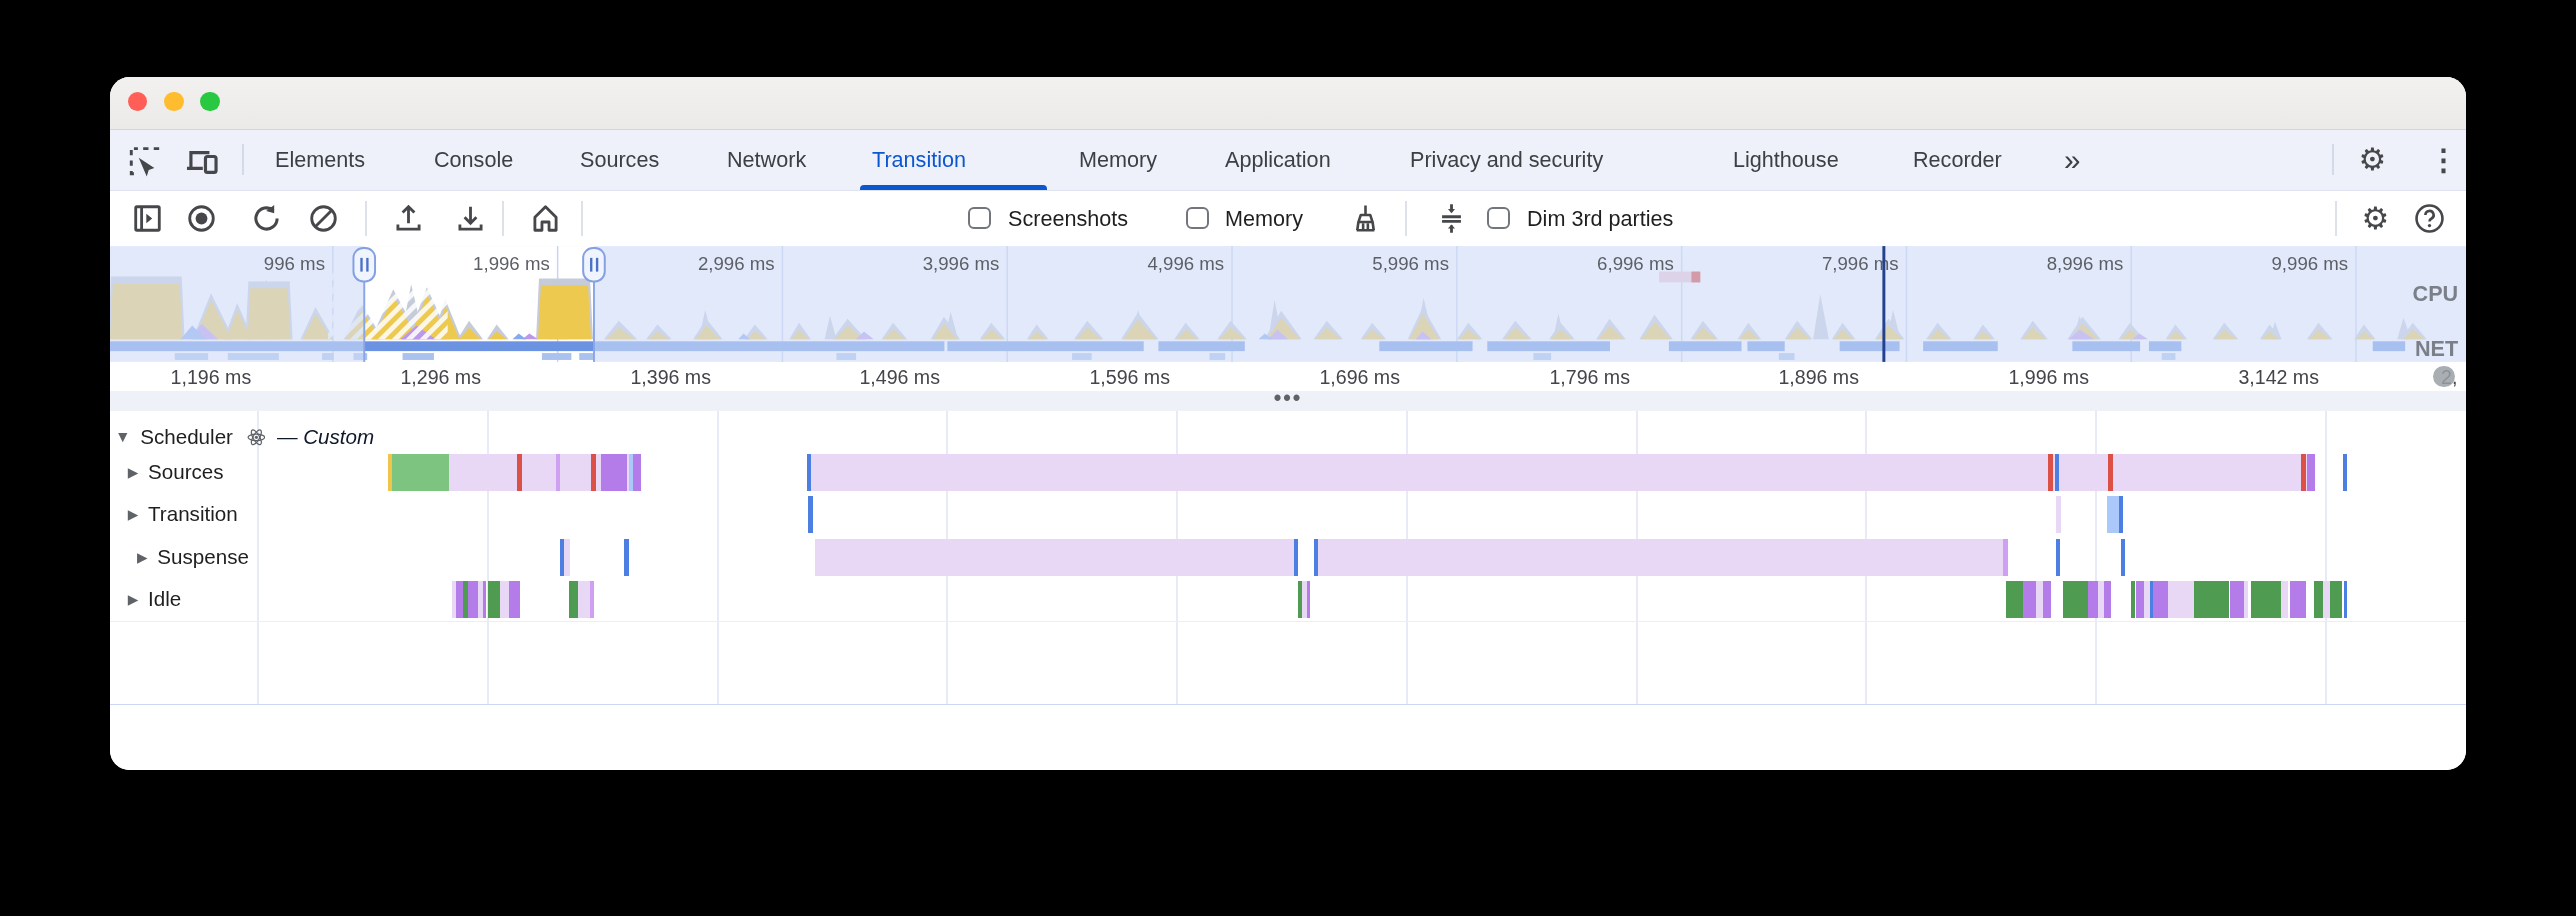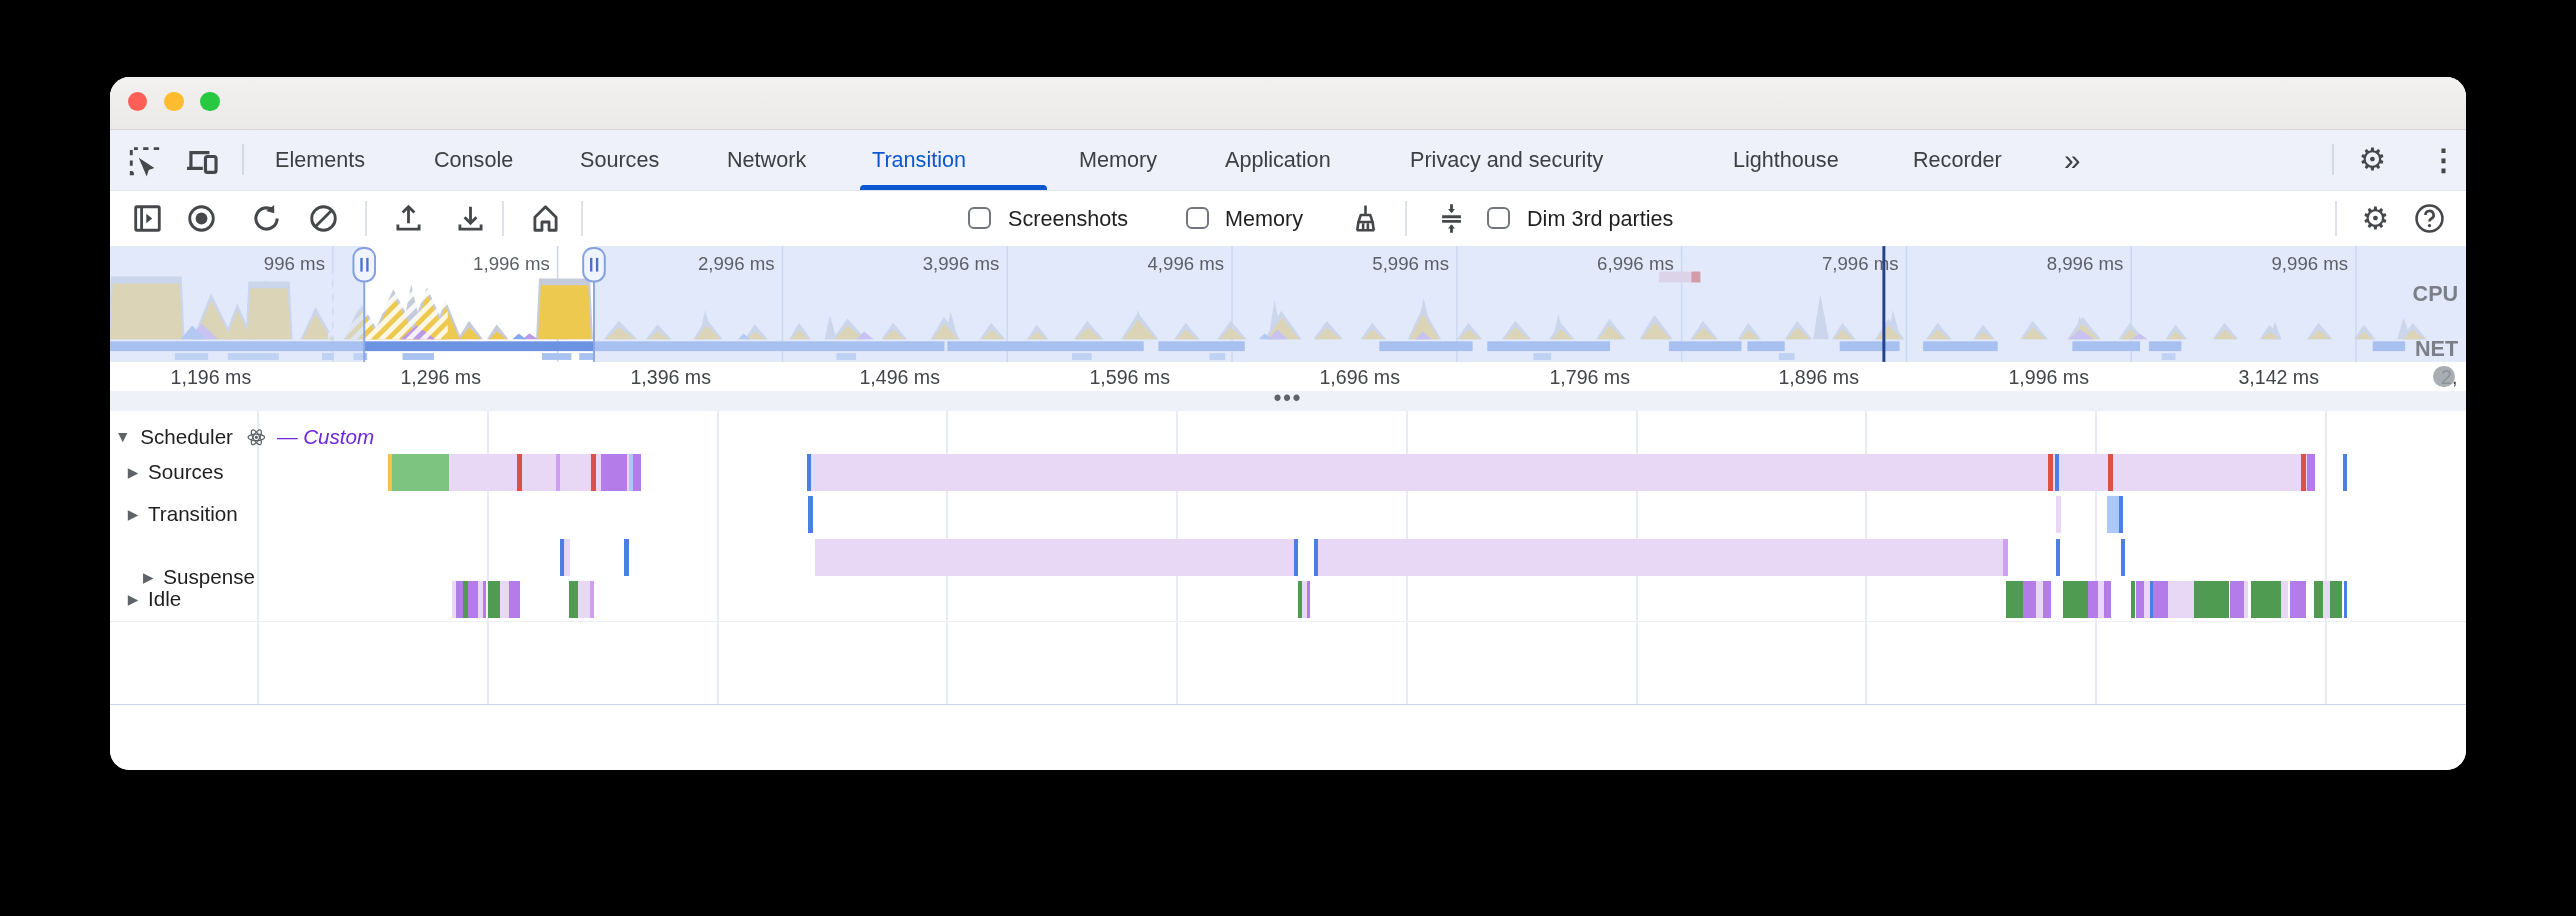--- a/index.html
+++ b/index.html
@@ -32,21 +32,21 @@
   .scroll-dot{position:absolute;border-radius:50%;background:#9aa0a6;opacity:.85;}
   
   .splitter{position:absolute;left:0;top:314px;width:100%;height:19.6px;background:#eef1f8;border-bottom:1px solid #e4e8f2;text-align:center;}
   .splitter span{font-size:21.6px;line-height:13.7px;color:#5f6368;letter-spacing:2px;font-weight:bold;}
   
   .tracks{position:absolute;left:0;top:334px;width:100%;height:293px;background:#fff;border-bottom:2px solid #ccd8f2;}
   .gridline{position:absolute;top:0;width:2px;height:100%;background:#e8ebf5;}
   .rowline{position:absolute;left:0;width:100%;height:1px;background:#eceef4;}
   .trk-label{position:absolute;white-space:nowrap;color:#1f1f1f;font-size:20.6px;}
   .trk-arrow{color:#5f6368;font-size:13.7px;margin-right:9.8px;vertical-align:2px;}
-  .trk-suffix{color:#6d28d9;font-style:italic;}
+  .trk-suffix{color:#0f172a;font-style:italic;}
   .seg{position:absolute;height:37px;}
   
   .details{position:absolute;left:0;top:628px;width:100%;height:65px;background:#fff;}
   svg{display:block;}
 </style>
 </head>
 <body>
 
 <div id="stage">
   <div id="devtools-window">
@@ -439,21 +439,21 @@
           <div class="seg" style="left: 1945px; top: 43px; width: 3.9px; background: rgb(77, 127, 227);"></div>
           <div class="seg" style="left: 1998px; top: 43px; width: 4.9px; background: rgb(219, 81, 71);"></div>
           <div class="seg" style="left: 2191px; top: 43px; width: 4.9px; background: rgb(219, 81, 71);"></div>
           <div class="seg" style="left: 2197px; top: 43px; width: 7.9px; background: rgb(180, 124, 232);"></div>
           <div class="seg" style="left: 2233px; top: 43px; width: 3.9px; background: rgb(77, 127, 227);"></div>
           <div class="trk-label" style="left: 17.7px; top: 91px;"><span class="trk-arrow">▶</span><span>Transition</span></div>
           <div class="seg" style="left: 698px; top: 85px; width: 4.9px; background: rgb(77, 127, 227);"></div>
           <div class="seg" style="left: 1946px; top: 85px; width: 4.9px; background: rgb(233, 215, 246);"></div>
           <div class="seg" style="left: 1997px; top: 85px; width: 13.7px; background: rgb(170, 200, 250);"></div>
           <div class="seg" style="left: 2009px; top: 85px; width: 3.9px; background: rgb(77, 127, 227);"></div>
-          <div class="trk-label" style="left: 33px; top: 134px; margin-top: 20px;"><span class="trk-arrow">▶</span><span>Suspense</span></div>
+          <div class="trk-label" style="left: 27px; top: 134px;"><span class="trk-arrow">▶</span><span>Suspense</span></div>
           <div class="seg" style="left: 450px; top: 128px; width: 3.9px; background: rgb(77, 127, 227);"></div>
           <div class="seg" style="left: 454px; top: 128px; width: 5.9px; background: rgb(233, 215, 246);"></div>
           <div class="seg" style="left: 514px; top: 128px; width: 4.9px; background: rgb(77, 127, 227);"></div>
           <div class="seg" style="left: 705px; top: 128px; width: 481px; background: rgb(233, 215, 246);"></div>
           <div class="seg" style="left: 1184px; top: 128px; width: 3.9px; background: rgb(77, 127, 227);"></div>
           <div class="seg" style="left: 1204px; top: 128px; width: 3.9px; background: rgb(77, 127, 227);"></div>
           <div class="seg" style="left: 1208px; top: 128px; width: 687px; background: rgb(233, 215, 246);"></div>
           <div class="seg" style="left: 1893px; top: 128px; width: 4.9px; background: rgb(207, 159, 242);"></div>
           <div class="seg" style="left: 1946px; top: 128px; width: 3.9px; background: rgb(77, 127, 227);"></div>
           <div class="seg" style="left: 2011px; top: 128px; width: 3.9px; background: rgb(77, 127, 227);"></div>

